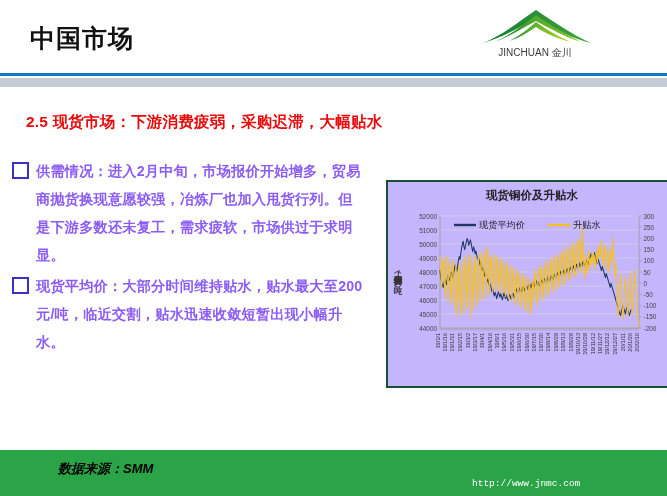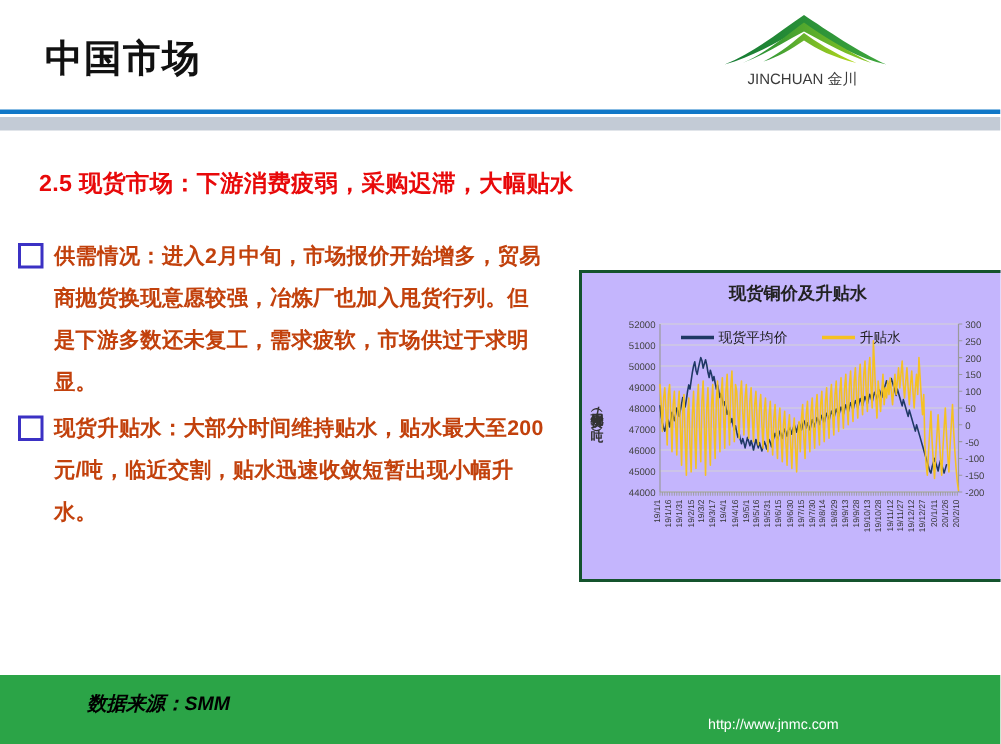--- a/index.html
+++ b/index.html
@@ -37,21 +37,21 @@
   }
 
   .bullets { position:absolute; left:12px; top:62px; width:352px; }
   .bullet-row { display:flex; align-items:flex-start; margin-bottom:3px; }
   .bullet-mark {
     flex:0 0 auto; width:13px; height:13px;
     border:2px solid #3b31c4; margin-top:5px; margin-right:7px;
   }
   .bullet-text {
     flex:1 1 auto;
-    font-size:14.2px; font-weight:bold; color:#c2410c;
+    font-size:14.2px; font-weight:bold; color:#8b5cf6;
     line-height:28px; letter-spacing:0.2px;
   }
 
   
   .chart-panel {
     position:absolute; left:386px; top:85px;
     width:288px; height:208px;
     background:#c4b5fd; border:2px solid #14532d;
     box-sizing:border-box;
   }
@@ -110,21 +110,21 @@
 
     <div class="section-heading">2.5 现货市场：下游消费疲弱，采购迟滞，大幅贴水</div>
 
     <div class="bullets">
       <div class="bullet-row">
         <div class="bullet-mark"></div>
         <div class="bullet-text">供需情况：进入2月中旬，市场报价开始增多，贸易商抛货换现意愿较强，冶炼厂也加入甩货行列。但是下游多数还未复工，需求疲软，市场供过于求明显。</div>
       </div>
       <div class="bullet-row">
         <div class="bullet-mark"></div>
-        <div class="bullet-text">现货升贴水：大部分时间维持贴水，贴水最大至200元/吨，临近交割，贴水迅速收敛短暂出现小幅升水。</div>
+        <div class="bullet-text">现货平均价：大部分时间维持贴水，贴水最大至200元/吨，临近交割，贴水迅速收敛短暂出现小幅升水。</div>
       </div>
     </div>
 
     <div class="chart-panel">
       <div class="chart-title">现货铜价及升贴水</div>
       <div class="yaxis-title">现货铜价（元/吨）</div>
       <div class="plot-host">
         <svg id="plot" class="plot-svg" width="266" height="180" viewBox="0 0 266 180">
             <line x1="34" y1="122" x2="233" y2="122" stroke="#d4d4d4" stroke-width="0.7"></line>
             <text x="31" y="124.6" text-anchor="end" font-size="6.4" fill="#444" font-family="&quot;Liberation Sans&quot;, sans-serif">44000</text>
@@ -330,16 +330,16 @@
             <text x="167" y="22" font-size="9.2" fill="#222" font-family="&quot;DejaVu Sans&quot;, sans-serif">升贴水</text>
           </svg>
       </div>
     </div>
 
   </div>
 
   <div style="position:absolute;left:0;top:450px;width:667px;height:46px;">
     <div id="footer-bar" style="position: absolute; left: 0px; top: 0px; width: 667px; height: 46px; background: rgb(43, 164, 71);"></div>
     <div style="position:absolute;left:58px;top:10px;font-size:13px;font-weight:bold;font-style:italic;color:#000;">数据来源：SMM</div>
-    <div style="position:absolute;left:472px;top:28px;font-size:9.5px;color:#ffffff;">http://www.jnmc.com</div>
+    <div style="position:absolute;left:472px;top:28px;font-size:9.5px;color:#ffffff;font-family:Liberation Mono, monospace;">http://www.jnmc.com</div>
   </div>
 
 </div>
 
 </body></html>

